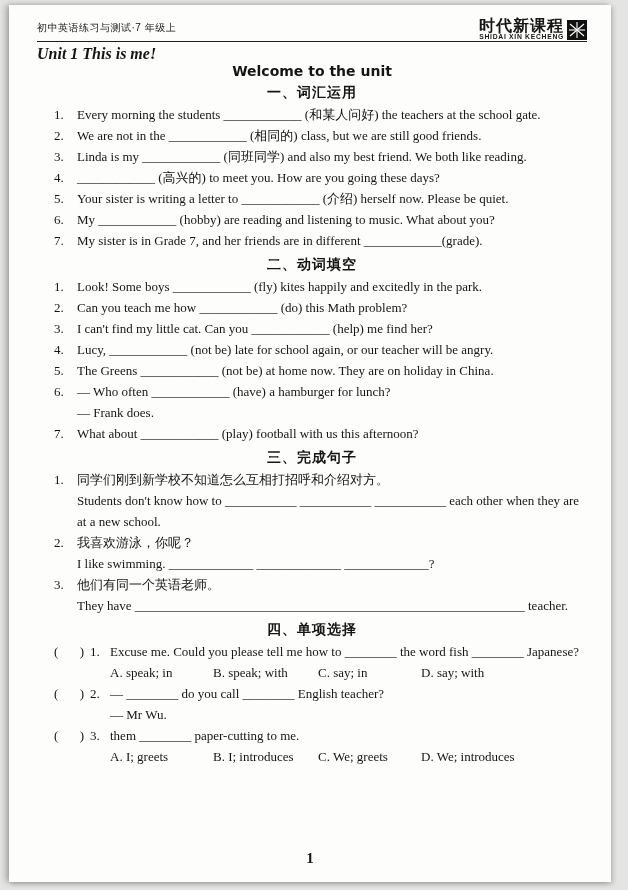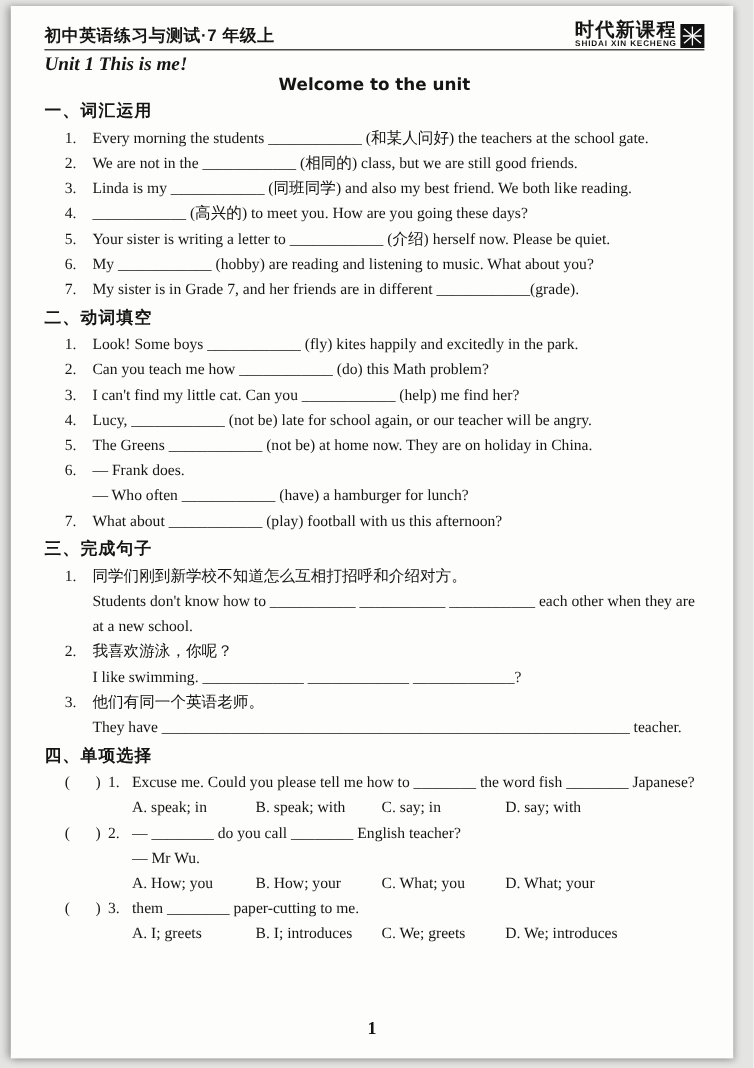--- a/index.html
+++ b/index.html
@@ -11,41 +11,41 @@
   }
   .paper{
     position:absolute;left:9px;top:5px;width:602px;height:877px;
     background:#fdfdfb;box-sizing:border-box;
     padding:13px 24px 0 28px;
     box-shadow:-3px 0 6px rgba(0,0,0,.28),2px 2px 5px rgba(0,0,0,.18);
   }
   
   .hdr{position:relative;height:44px;}
   .series{font-family:"Liberation Sans","DejaVu Sans",sans-serif;
-    font-weight:bold;font-size:14px;letter-spacing:.5px;padding-top:3px;}
+    font-weight:normal;font-size:10px;letter-spacing:.5px;padding-top:3px;}
   .rule{position:absolute;left:0;right:0;top:23px;border-top:1.7px solid #1c1c1c;}
   .unit-sub{position:absolute;left:0;top:27px;font-weight:bold;font-style:italic;font-size:16px;}
   .brand{position:absolute;right:0;top:0;display:flex;align-items:flex-end;gap:3px;}
   .brand-txt{text-align:right;}
   .brand-cn{font-family:"Liberation Sans","DejaVu Sans",sans-serif;
     font-weight:bold;font-size:16px;line-height:15px;letter-spacing:1px;margin-left:32px;}
   .brand-en{font-family:"Liberation Sans","DejaVu Sans",sans-serif;
     font-weight:bold;font-size:6.8px;letter-spacing:.7px;}
   .brand-logo{width:20px;height:20px;background:#111;flex:none;}
   .brand-logo svg{display:block;}
   
   .title{margin-top:4px;text-align:center;
     font-family:"DejaVu Sans","Liberation Sans",sans-serif;
     font-weight:bold;font-size:20px;letter-spacing:.5px;}
   .subtitle{text-align:center;margin-top:1px;
     font-family:"DejaVu Sans","Liberation Sans",sans-serif;
     font-weight:bold;font-size:14px;}
   
   .sec-h{font-family:"Liberation Sans","DejaVu Sans",sans-serif;
-    font-weight:bold;font-size:14px;letter-spacing:1px;margin:4px 0 2px 0;line-height:19px;}
+    font-weight:bold;font-size:14px;letter-spacing:1px;margin:4px 0 2px 0;line-height:19px;text-align:center;}
   .item{display:flex;font-size:13px;}
   .num{flex:none;width:23px;margin-left:17px;line-height:21px;}
   .bracket{flex:none;width:30px;margin-left:17px;margin-right:6px;
     display:flex;justify-content:space-between;line-height:21px;}
   .bracket+.num{margin-left:0;width:20px;}
   .lines{flex:1;min-width:0;}
   .line{line-height:21px;white-space:nowrap;}
   .options{display:flex;line-height:21px;}
   .options span{flex:none;}
   .options span:nth-child(1){width:103px;}
@@ -166,22 +166,22 @@
         </div>
         <div class="item">
           <span class="num">5.</span>
           <div class="lines">
             <div class="line">The Greens ____________ (not be) at home now. They are on holiday in China.</div>
           </div>
         </div>
         <div class="item">
           <span class="num">6.</span>
           <div class="lines">
+            <div class="line">— Who often ____________ (have) a hamburger for lunch?</div>
             <div class="line">— Frank does.</div>
-            <div class="line">— Who often ____________ (have) a hamburger for lunch?</div>
           </div>
         </div>
         <div class="item">
           <span class="num">7.</span>
           <div class="lines">
             <div class="line">What about ____________ (play) football with us this afternoon?</div>
           </div>
         </div>
       </div>
   </div>
@@ -235,26 +235,20 @@
         </div>
         <div class="item">
           <span class="bracket">
             <span>(</span>
             <span>)</span>
           </span>
           <span class="num">2.</span>
           <div class="lines">
             <div class="line">— ________ do you call ________ English teacher?</div>
             <div class="line">— Mr Wu.</div>
-            <div class="options">
-              <span>A. How; you</span>
-              <span>B. How; your</span>
-              <span>C. What; you</span>
-              <span>D. What; your</span>
-            </div>
           </div>
         </div>
         <div class="item">
           <span class="bracket">
             <span>(</span>
             <span>)</span>
           </span>
           <span class="num">3.</span>
           <div class="lines">
             <div class="line">them ________ paper-cutting to me.</div>

